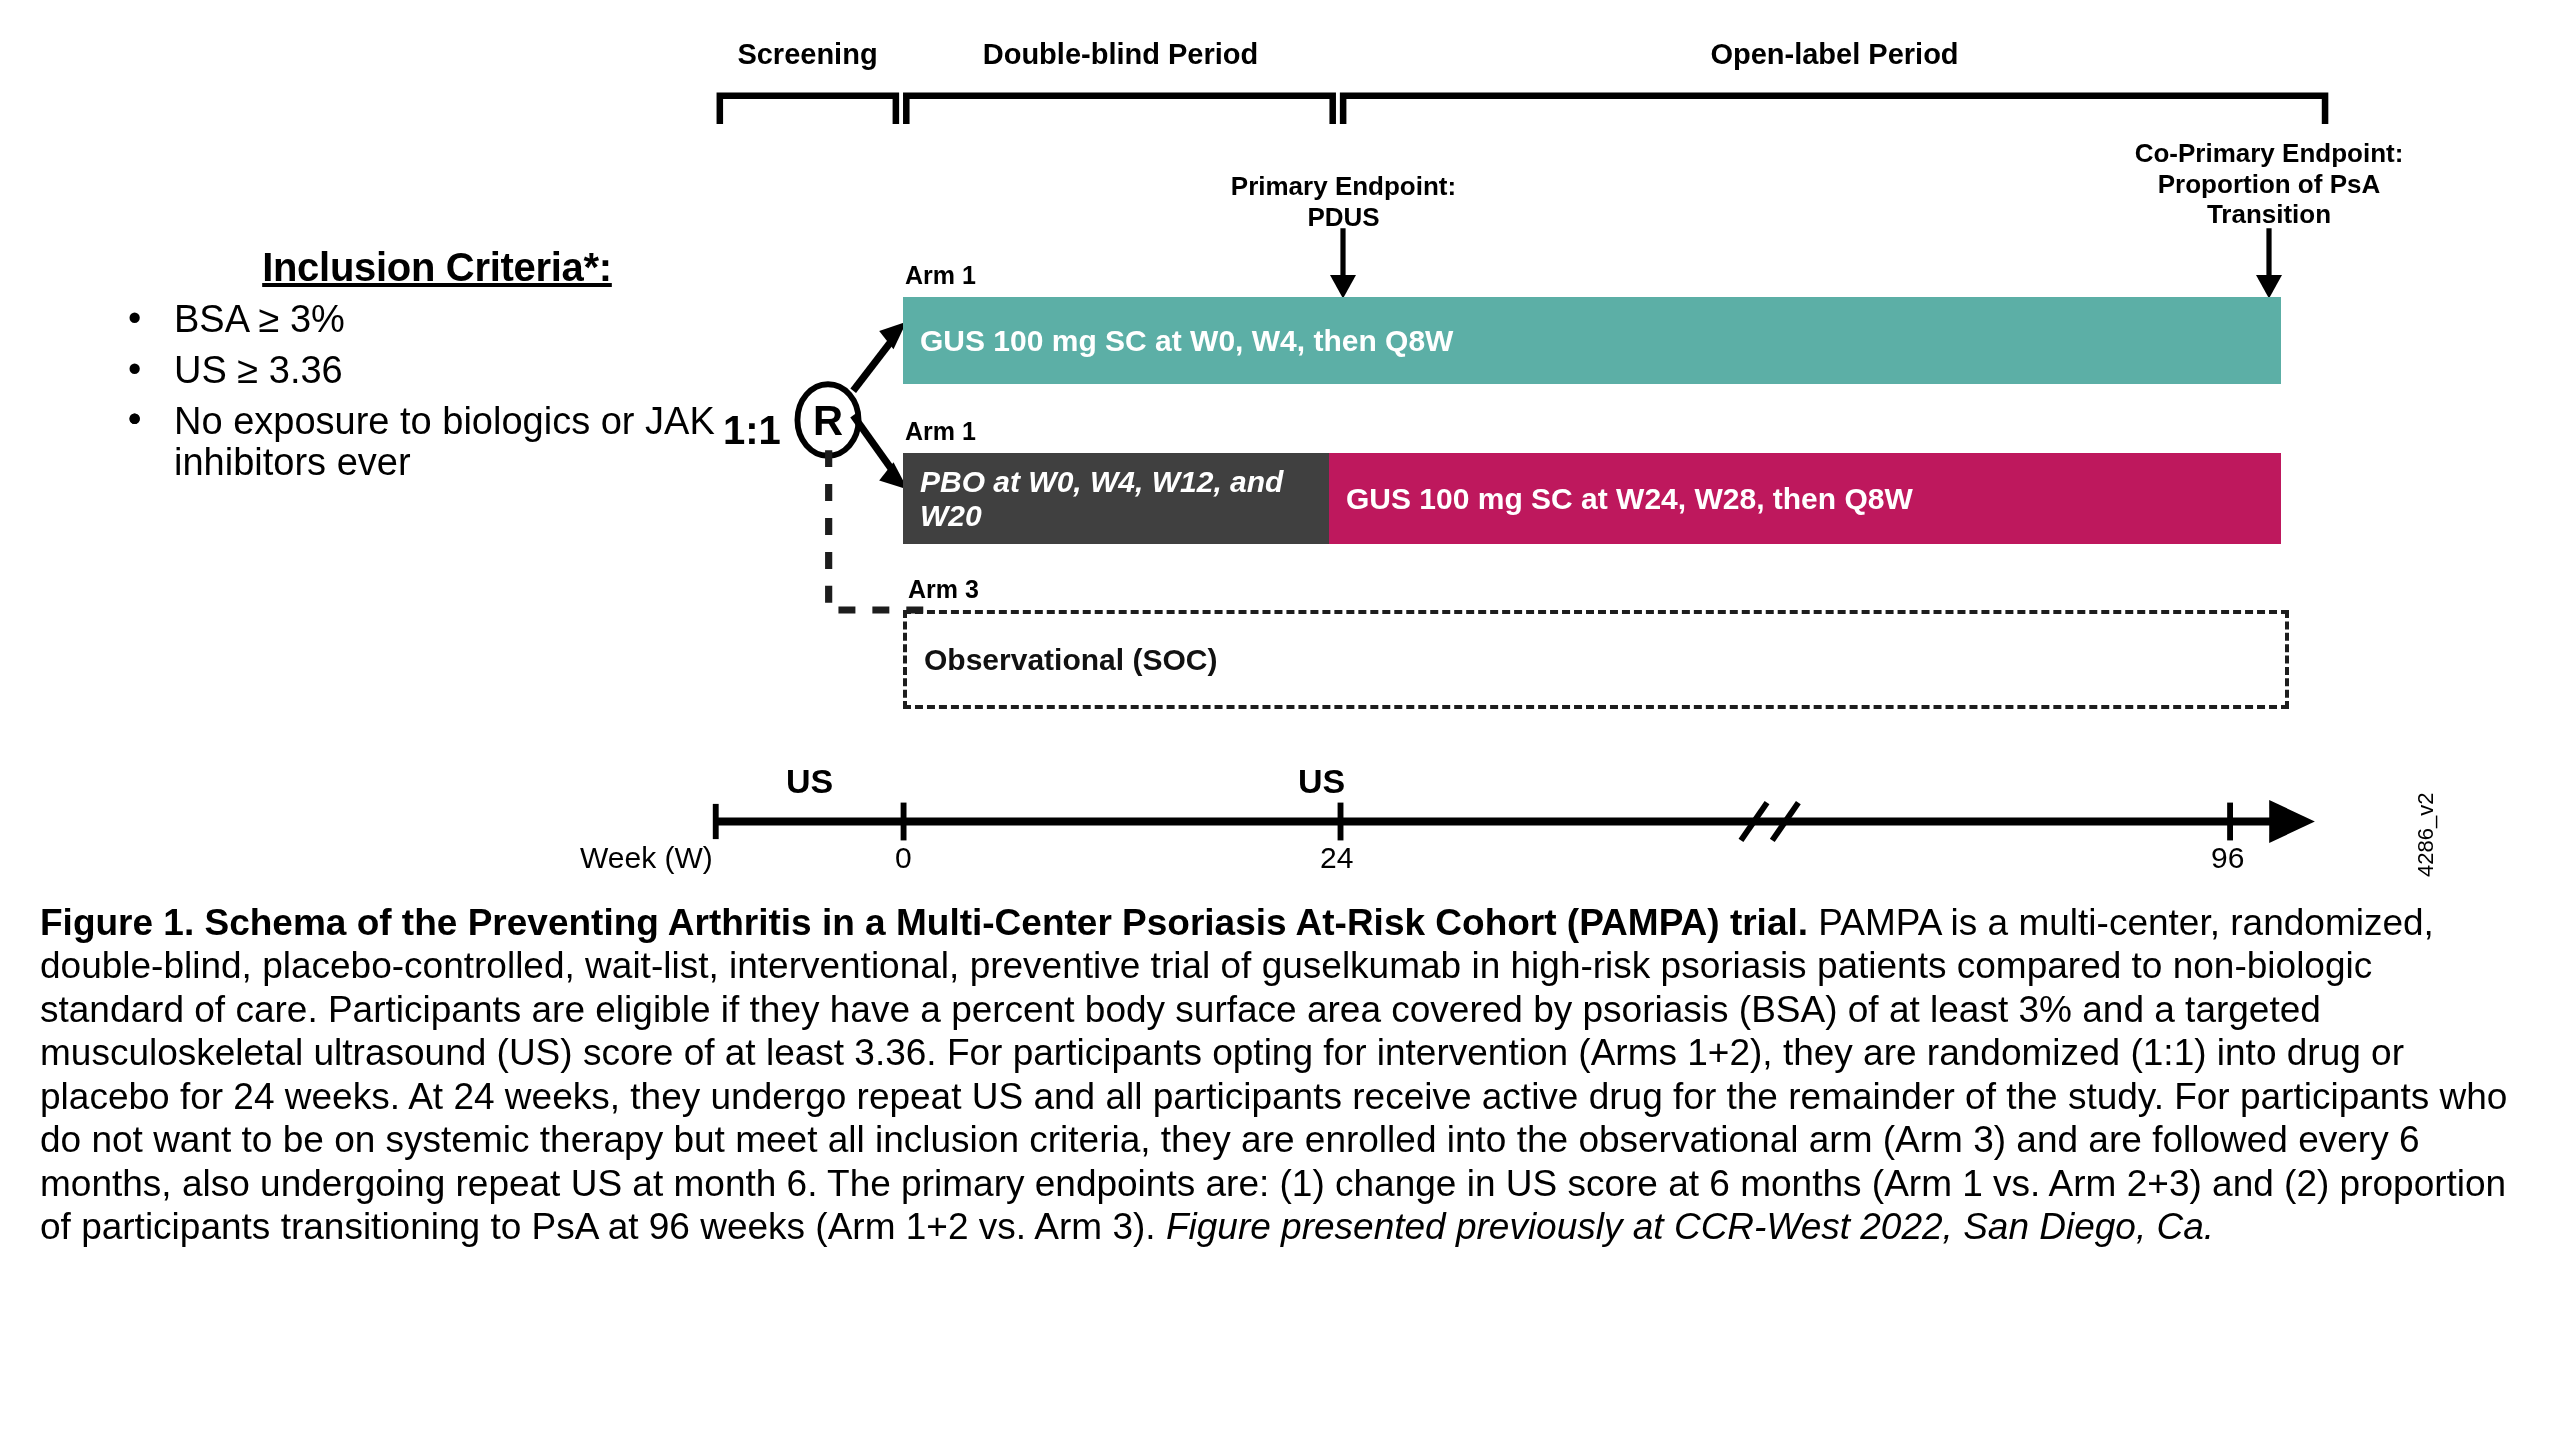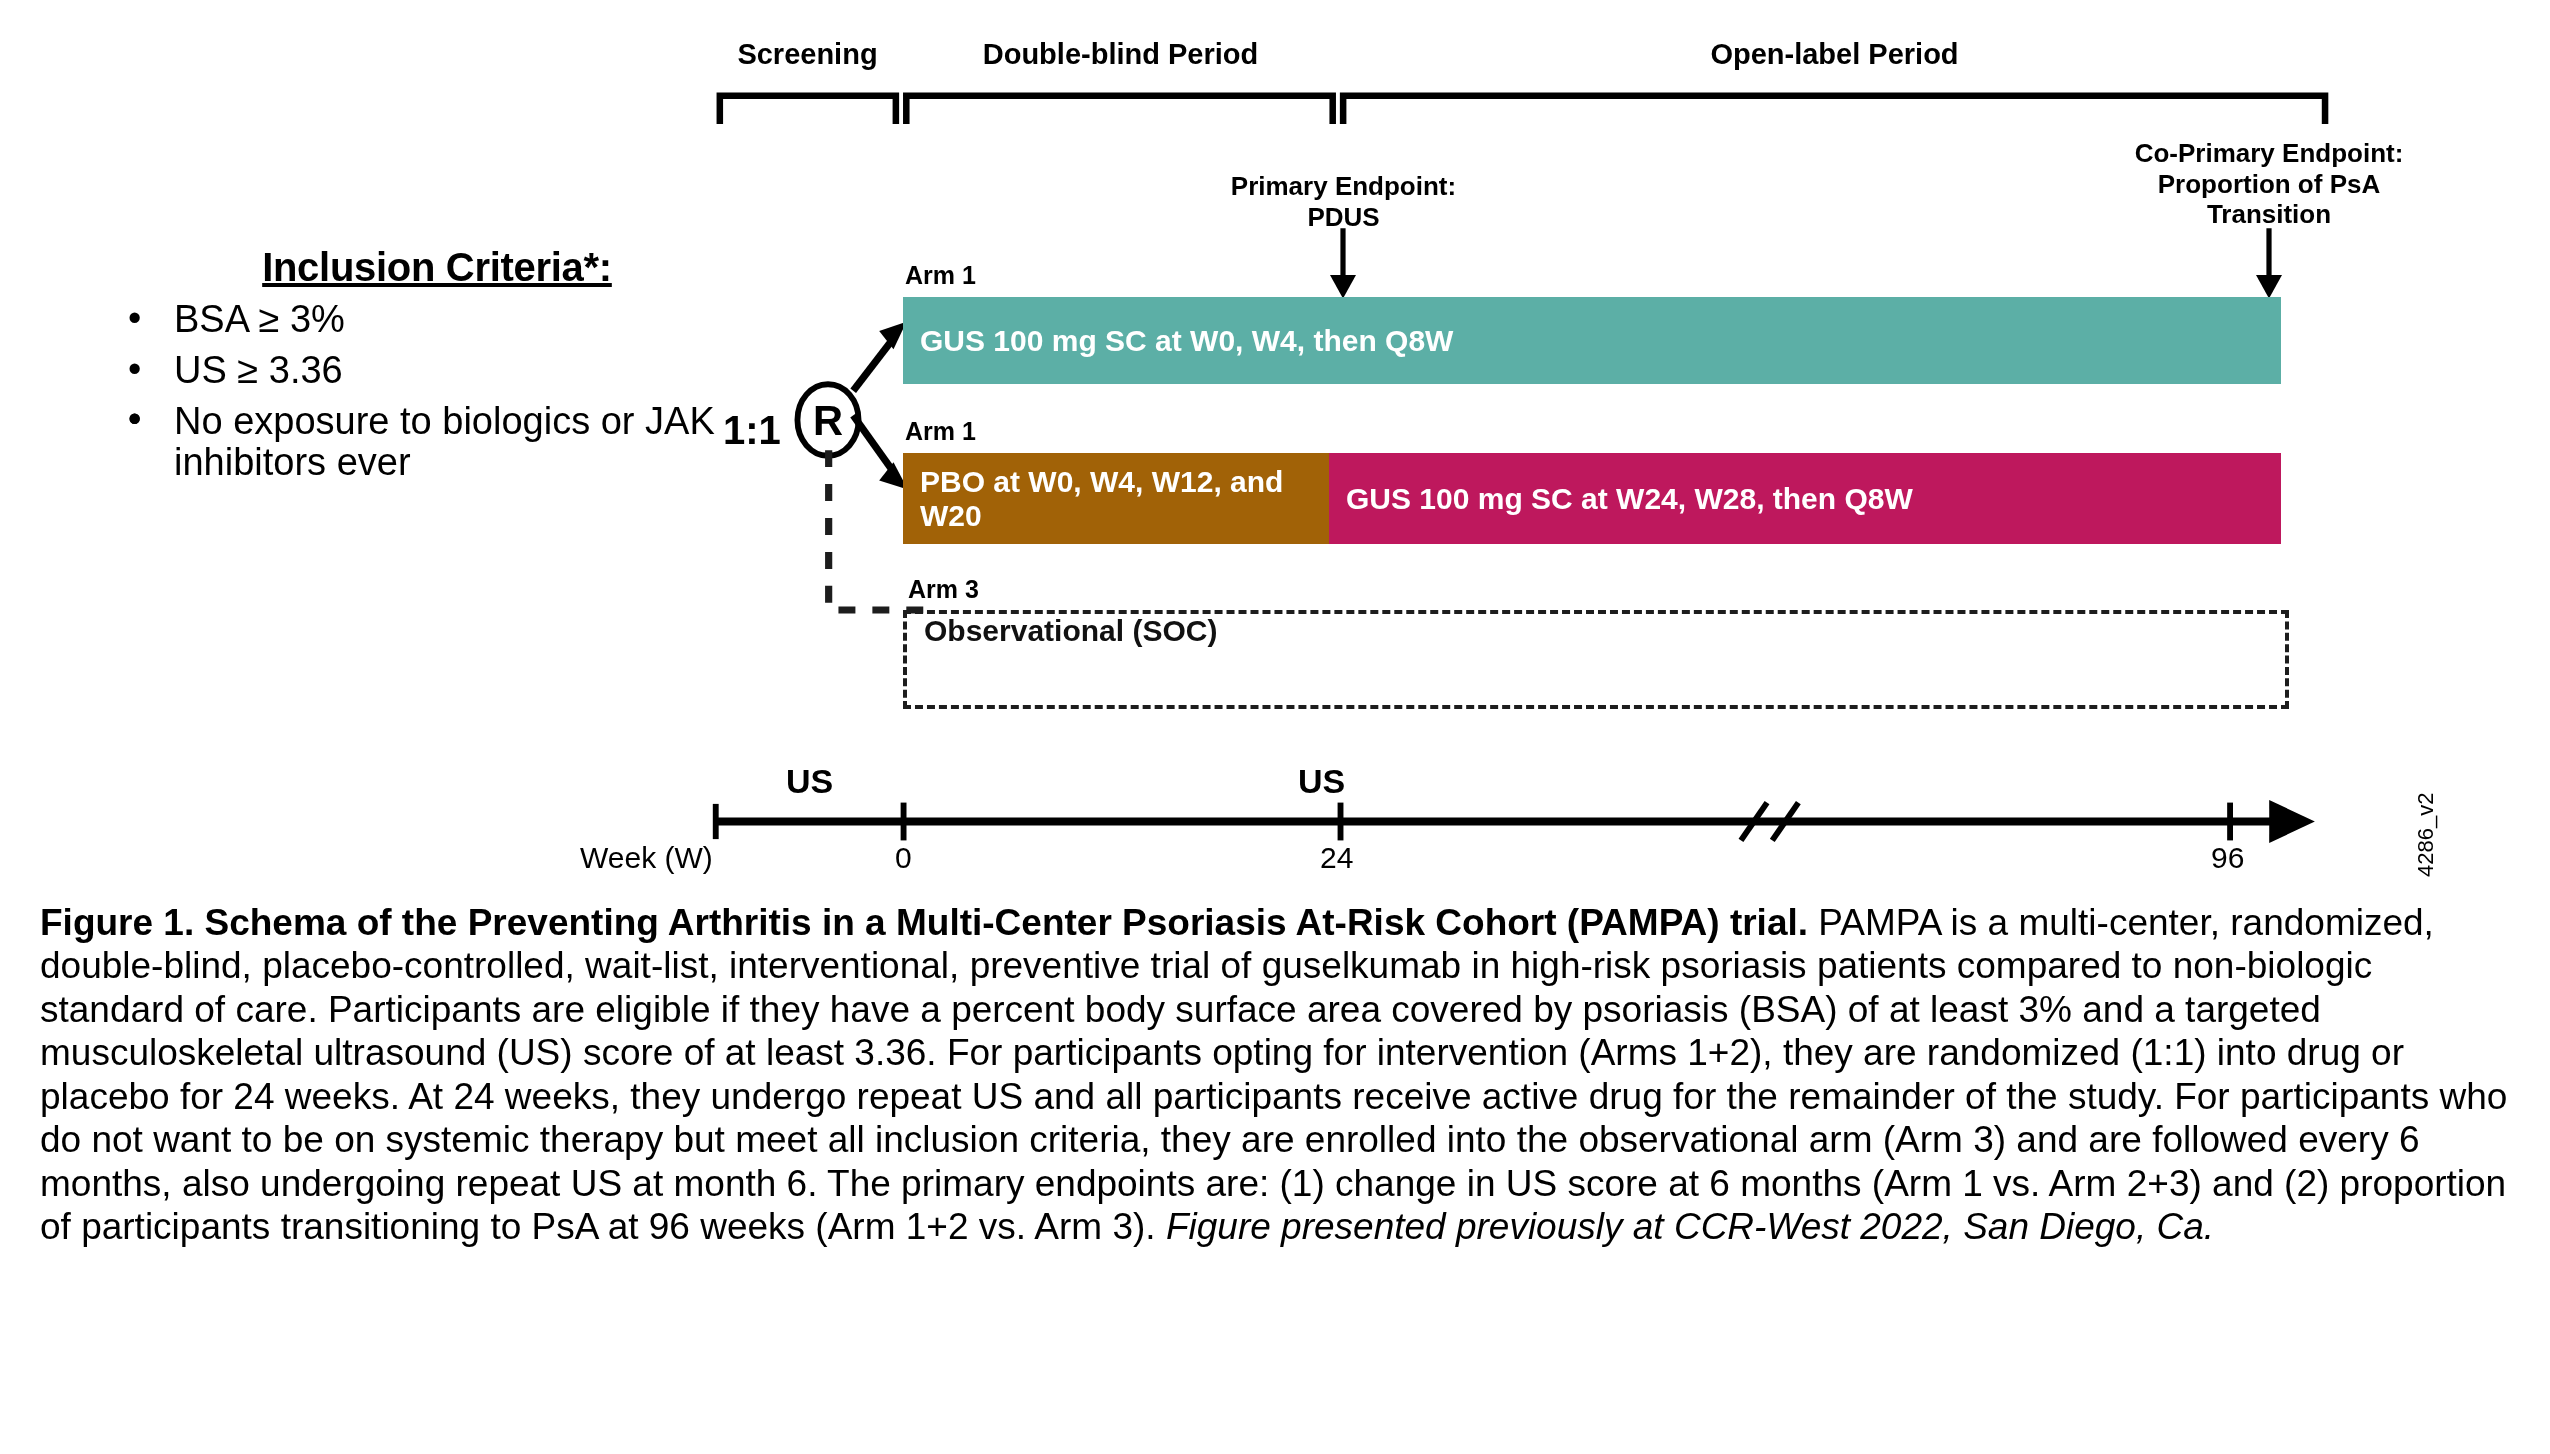--- a/index.html
+++ b/index.html
@@ -18,28 +18,28 @@
   #inclusion-list li{font-size:38px;line-height:1.10;margin-top:9px;
                      padding-left:63px;position:relative;}
   #inclusion-list li .bullet{position:absolute;left:17px;top:-1.3px;font-size:38px;}
 
   
   .arm-label{font-size:25px;font-weight:bold;}
   .bar{position:absolute;display:flex;align-items:center;}
   .bar-text{color:#ffffff;font-weight:bold;font-size:30px;line-height:1.12;
             padding-left:17px;}
   #arm1-bar{background:#5CAFA6;}
-  #arm2-pbo{background:#a16207;}
+  #arm2-pbo{background:#404040;font-style:italic;}
   #arm2-gus{background:#be185d;}
   .hatch{
      background-image:
        repeating-linear-gradient(45deg, rgba(255,255,255,.85) 0 2px, rgba(255,255,255,0) 2px 30px),
        repeating-linear-gradient(-45deg, rgba(255,255,255,.85) 0 2px, rgba(255,255,255,0) 2px 30px);
   }
-  #arm3-box{border:4.6px dashed #1d1d1d;box-sizing:border-box;display:flex;align-items:flex-start;}
+  #arm3-box{border:4.6px dashed #1d1d1d;box-sizing:border-box;display:flex;align-items:center;}
   #arm3-text{font-size:30px;font-weight:bold;padding-left:17px;color:#111;}
 
   
   .endpoint{font-size:26px;font-weight:bold;text-align:center;line-height:1.18;}
 
   
   .us-mark{font-size:34px;font-weight:bold;}
   .axis-tick-label{font-size:30px;}
   #week-label{font-size:30px;}
   #fig-code{font-size:22px;transform:rotate(-90deg);transform-origin:left top;

